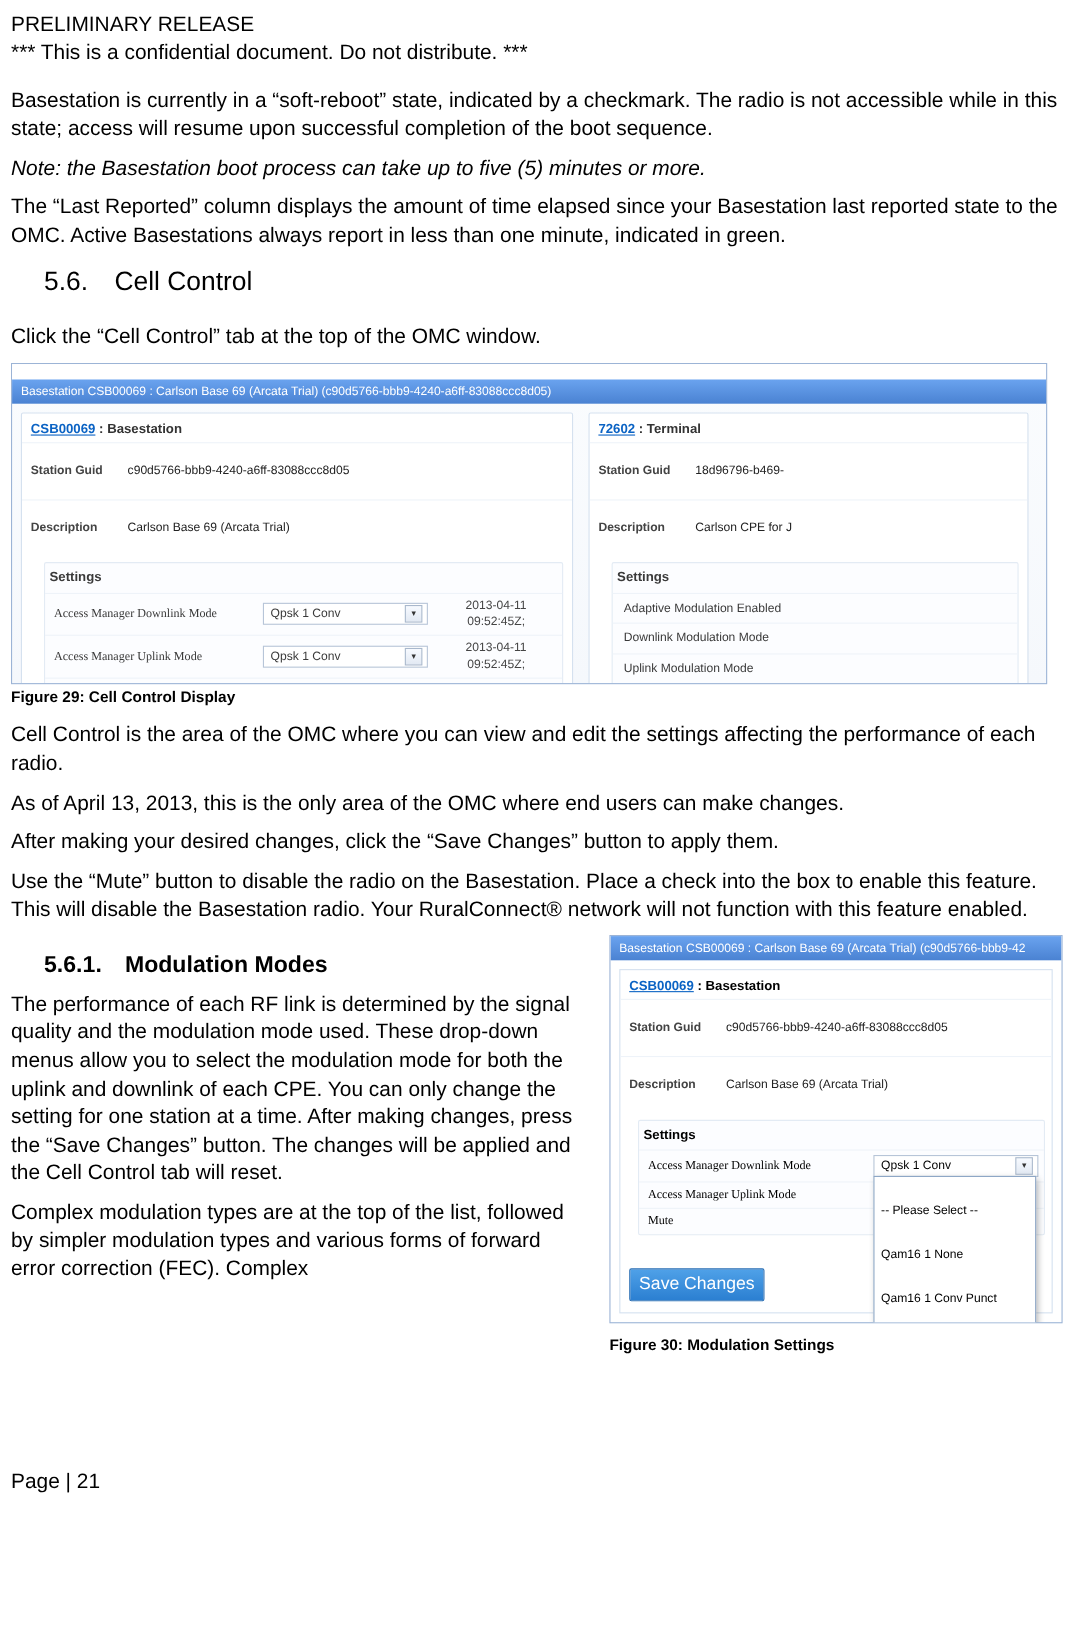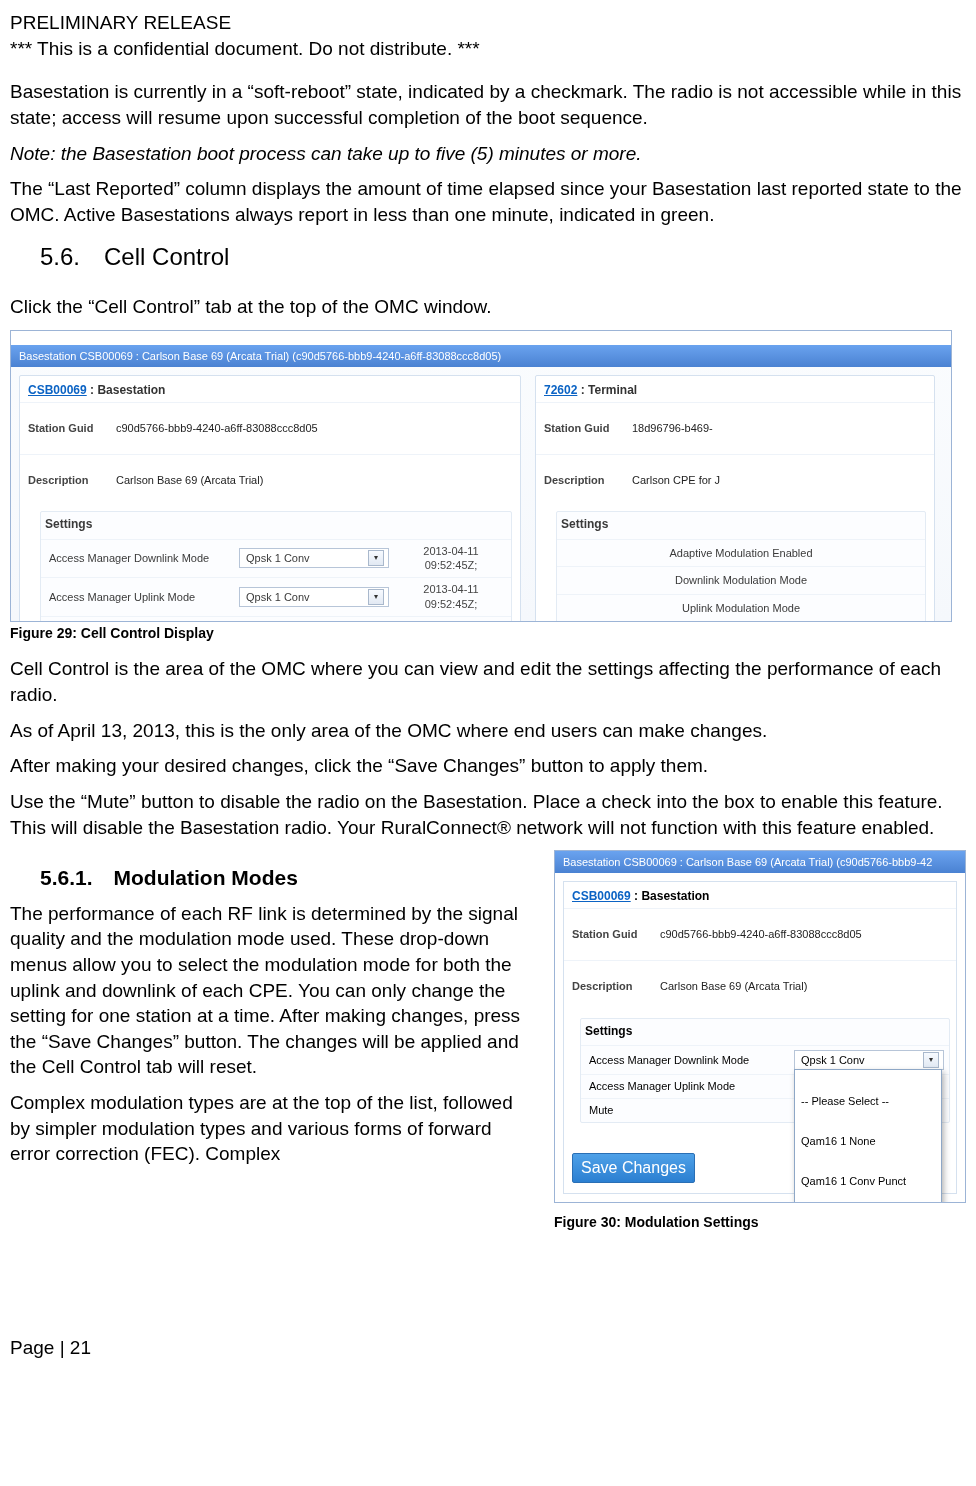--- a/index.html
+++ b/index.html
@@ -103,21 +103,21 @@
     font-size: 12px;
     padding: 4px 8px 6px 4px;
   }
   .setting-row {
     display: flex;
     align-items: center;
     padding: 4px 8px;
     border-top: 1px solid #eef3f9;
     gap: 10px;
   }
-  .setting-row .label { flex: 0 0 180px; }
+  .setting-row .label { flex: 0 0 180px; font-family: Liberation Serif, serif; }
   .setting-row .ctrl  { flex: 0 0 150px; }
   .setting-row .ts    { flex: 1; color: #444; text-align: center; }
   .fake-select {
     border: 1px solid #b7c5d8;
     background: #fff;
     height: 18px;
     display: flex;
     align-items: center;
     justify-content: space-between;
     padding: 0 4px 0 6px;
@@ -145,21 +145,20 @@
     padding: 3px 8px;
     font-size: 16px;
     margin: 22px 8px 10px 8px;
     display: inline-block;
     cursor: pointer;
   }
   .panel-right .setting-line {
     border-top: 1px solid #eef3f9;
     padding: 6px 10px;
     font-size: 11px;
-    text-align: center;
   }
 
   
   .right-col-wrap {
     display: flex;
     gap: 20px;
     align-items: flex-start;
     margin-top: 10px;
   }
   .right-col-wrap .textcol { flex: 1; }

